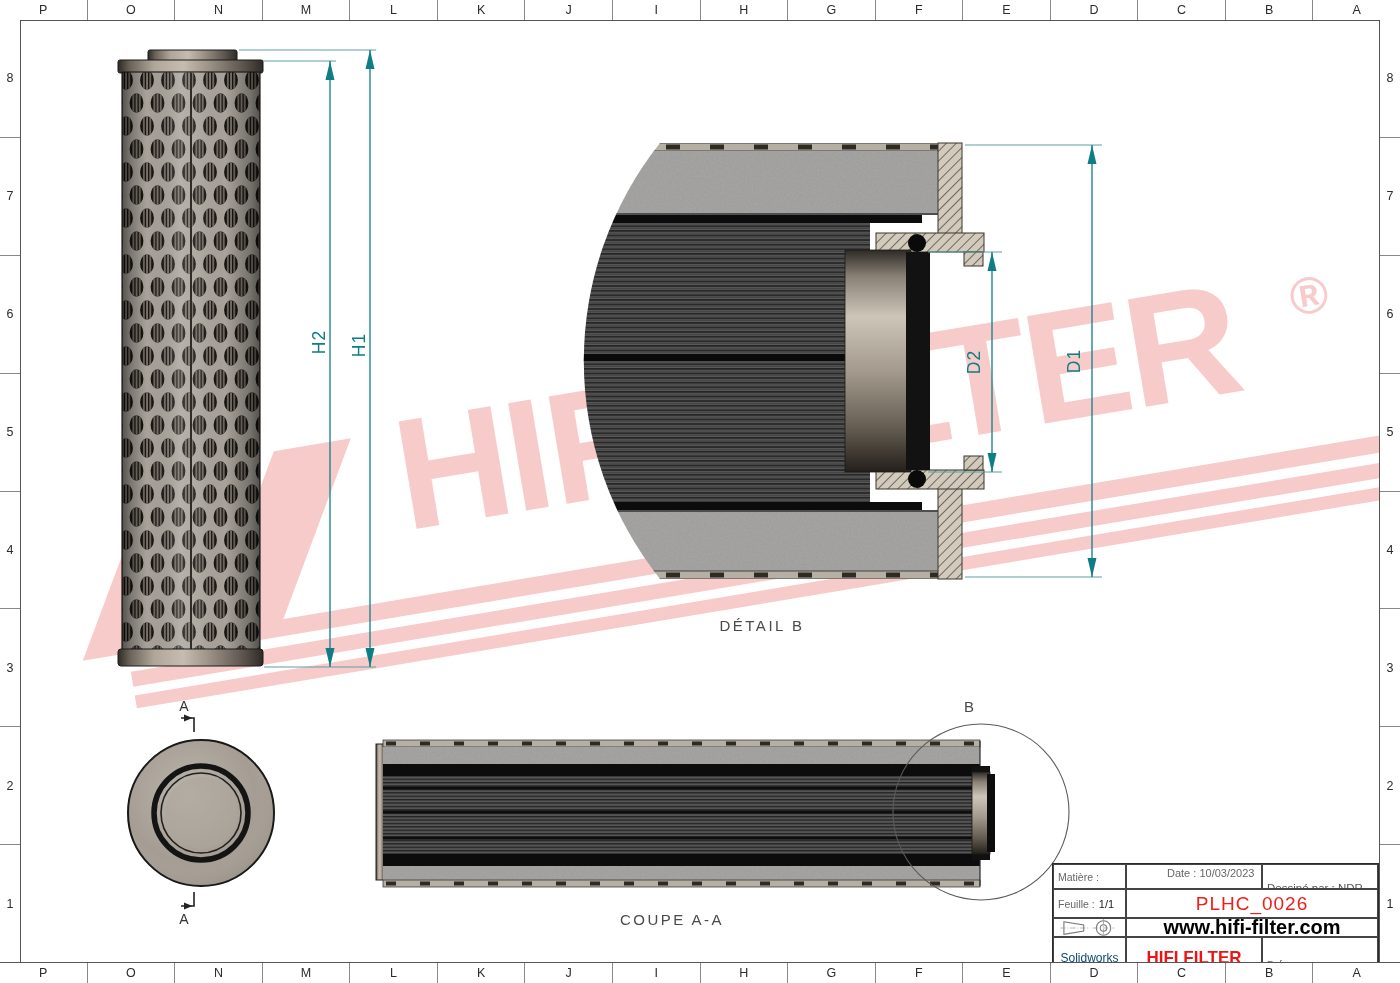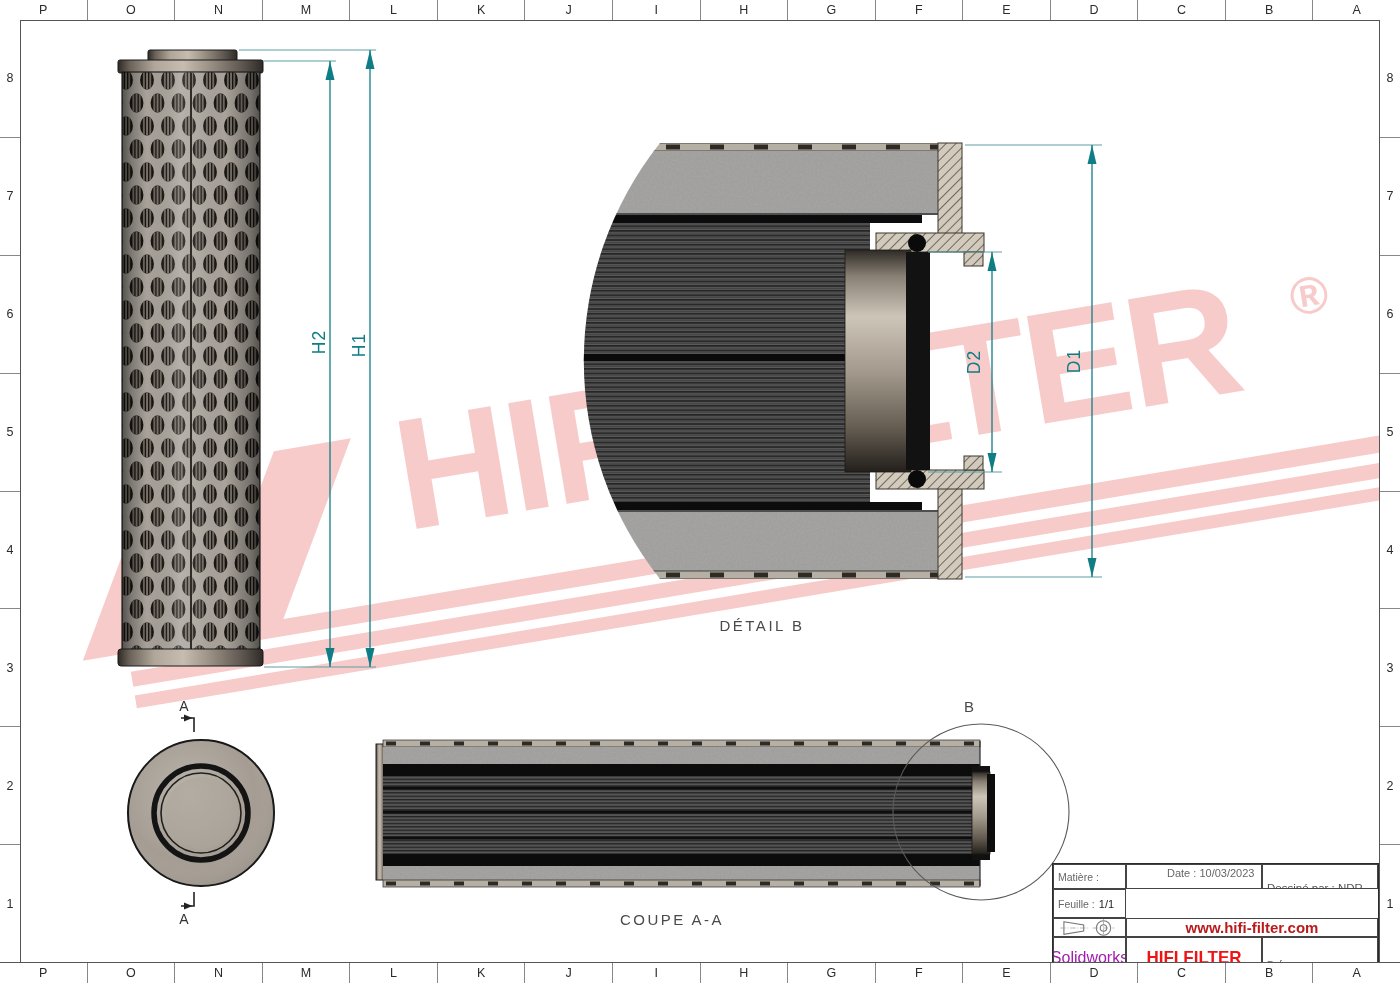--- a/index.html
+++ b/index.html
@@ -42,22 +42,22 @@
                grid-template-columns:73px 136px 1fr;grid-template-rows:25px 29px 19px 1fr;}
   .tb-cell{border:0.6px solid #444;box-sizing:border-box;display:flex;align-items:center;
            overflow:hidden;padding:0 4px;}
   .c-matiere{grid-area:1/1/2/2;font-size:10.5px;color:#666;}
   .c-date{grid-area:1/2/2/3;font-size:11px;color:#666;align-items:flex-start;padding-top:2px;padding-left:40px;}
   .c-author{grid-area:1/3/2/4;font-size:11.5px;color:#555;align-items:flex-start;padding-top:17px;}
   .c-feuille{grid-area:2/1/3/2;font-size:10.5px;color:#666;gap:4px;}
   .c-feuille .val{font-size:11px;color:#1c1c1c;}
   .c-part{grid-area:2/2/3/4;justify-content:center;font-size:19px;color:#ef201c;letter-spacing:1px;}
   .c-symbol{grid-area:3/1/4/2;justify-content:center;padding:0;}
-  .c-site{grid-area:3/2/4/4;justify-content:center;font-size:15px;font-weight:bold;color:#b91c1c;}
-  .c-soft{grid-area:4/1/5/2;justify-content:center;font-size:16px;color:#a21caf;text-decoration:underline;}
+  .c-site{grid-area:3/2/4/4;justify-content:center;font-size:20px;font-weight:bold;color:#000000;}
+  .c-soft{grid-area:4/1/5/2;justify-content:center;font-size:12px;color:#0c4a6e;text-decoration:underline;}
   .c-brand{grid-area:4/2/5/3;justify-content:center;font-size:17px;font-weight:bold;color:#ef1414;}
   .c-ref{grid-area:4/3/5/4;font-size:9.5px;color:#666;align-items:flex-start;padding-top:20px;}
 </style>
 </head>
 <body>
 
 <div class="sheet">
 
   <div class="watermark">
     <div class="wm-slash s1"></div>
@@ -269,20 +269,21 @@
   </svg>
 
   <div class="title-block">
     <div class="tb-cell c-matiere">Matière :</div>
     <div class="tb-cell c-date">Date : 10/03/2023</div>
     <div class="tb-cell c-author">Dessiné par : NDR</div>
     <div class="tb-cell c-feuille">
       <span>Feuille :</span>
       <span class="val">1/1</span>
     </div>
+    <div class="tb-cell c-part">PLHC_0026</div>
     <div class="tb-cell c-symbol">
       <svg width="70" height="18" viewBox="0 0 70 20">
         <path d="M6 3 L28 6.5 L28 13.5 L6 17 Z" fill="none" stroke="#777" stroke-width="1.2"></path>
         <line x1="2" y1="10" x2="33" y2="10" stroke="#999" stroke-width="0.8" stroke-dasharray="6 2 1 2"></line>
         <circle cx="50" cy="10" r="8" fill="none" stroke="#777" stroke-width="1.2"></circle>
         <circle cx="50" cy="10" r="3.6" fill="none" stroke="#777" stroke-width="1.2"></circle>
         <line x1="38" y1="10" x2="62" y2="10" stroke="#999" stroke-width="0.8" stroke-dasharray="6 2 1 2"></line>
         <line x1="50" y1="0" x2="50" y2="20" stroke="#999" stroke-width="0.8" stroke-dasharray="6 2 1 2"></line>
       </svg>
     </div>

